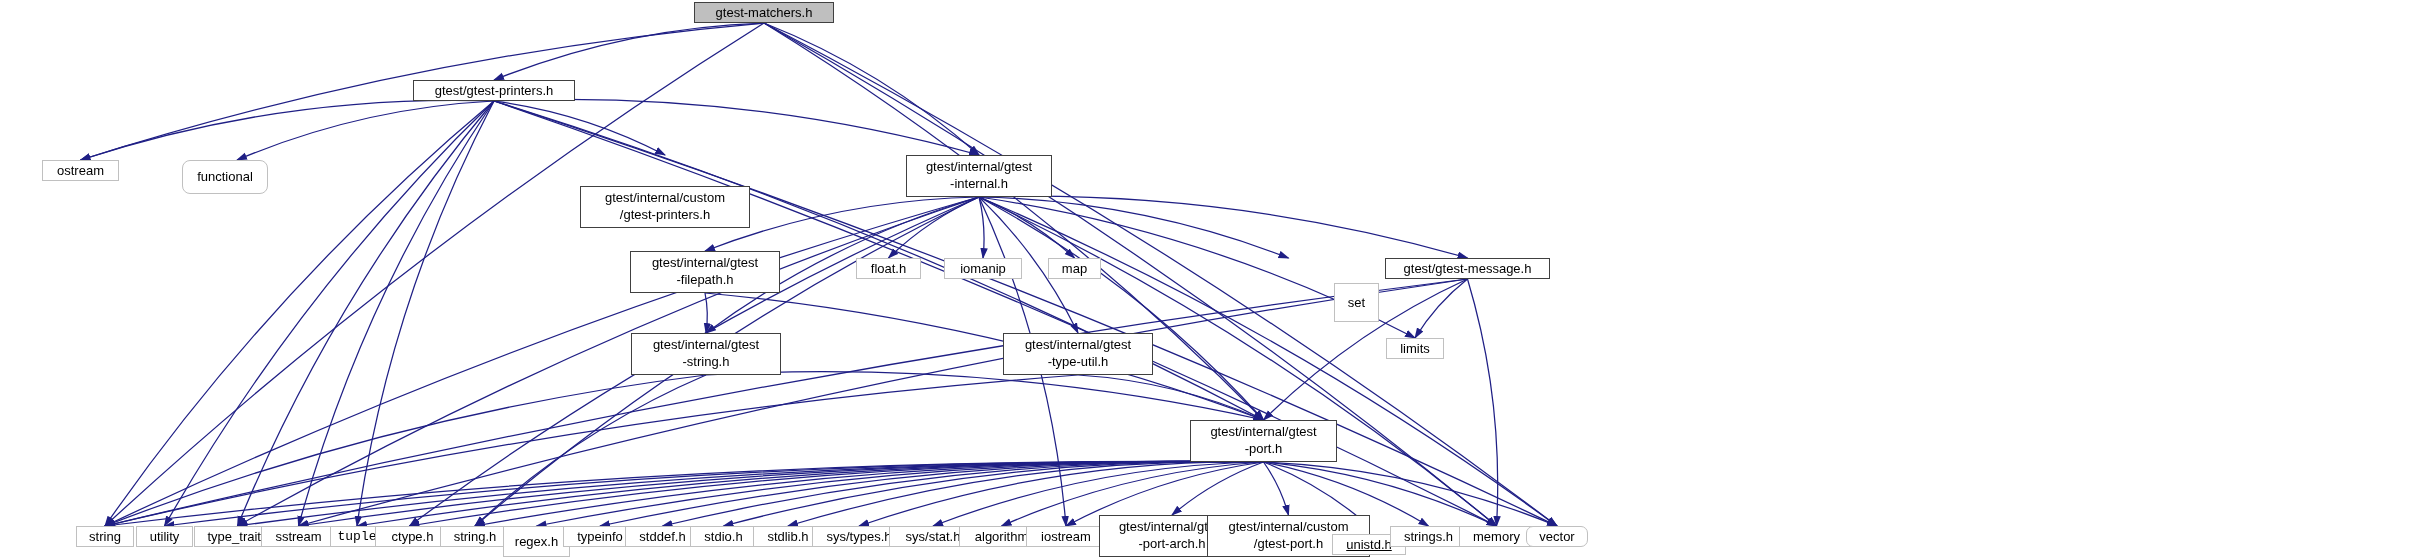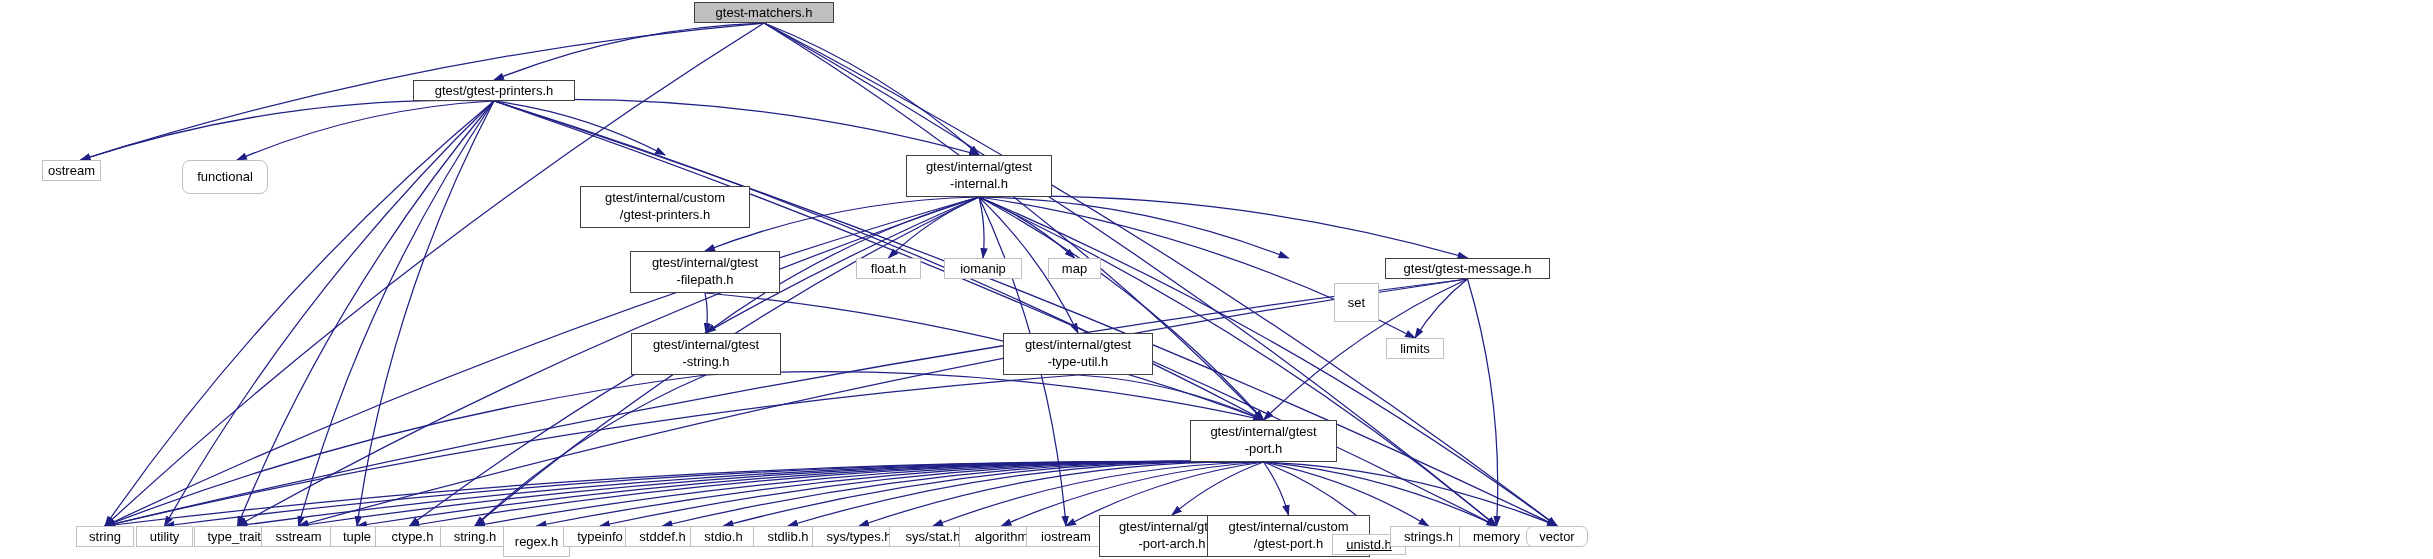--- a/index.html
+++ b/index.html
@@ -126,21 +126,21 @@
         <path d="M1263.5,462 Q1280.664,486.3 1288.5,515" fill="none" stroke="#1f1f85" stroke-width="1.25" marker-end="url(#arrow)"></path>
         <path d="M1263.5,462 Q1321.882,484.716 1369,526" fill="none" stroke="#1f1f85" stroke-width="1.25" marker-end="url(#arrow)"></path>
         <path d="M1263.5,462 Q1351.632,479.48 1428.5,526" fill="none" stroke="#1f1f85" stroke-width="1.25" marker-end="url(#arrow)"></path>
         <path d="M1263.5,462 Q1385.632,473.496 1496.5,526" fill="none" stroke="#1f1f85" stroke-width="1.25" marker-end="url(#arrow)"></path>
         <path d="M1263.5,462 Q1415.882,468.172 1557,526" fill="none" stroke="#1f1f85" stroke-width="1.25" marker-end="url(#arrow)"></path>
       </g>
   </svg>
   <div id="node-layer">
       <div class="node root" style="left: 694px; top: 2px; width: 140px; height: 21px;"><span>gtest-matchers.h</span></div>
       <div class="node hdr" style="left: 413px; top: 80px; width: 162px; height: 21px;"><span>gtest/gtest-printers.h</span></div>
-      <div class="node" style="left: 42px; top: 160px; width: 59px; height: 21px;"><span>ostream</span></div>
+      <div class="node" style="left: 42px; top: 160px; width: 77px; height: 21px;"><span>ostream</span></div>
       <div class="node" style="left: 182px; top: 160px; width: 86px; height: 34px; border-radius: 8px;"><span>functional</span></div>
       <div class="node hdr two-line" style="left: 580px; top: 155px; width: 170px; height: 42px; margin-top: 31px;"><span>gtest/internal/custom
 /gtest-printers.h</span></div>
       <div class="node hdr two-line" style="left: 906px; top: 155px; width: 146px; height: 42px;"><span>gtest/internal/gtest
 -internal.h</span></div>
       <div class="node hdr two-line" style="left: 630px; top: 251px; width: 150px; height: 42px;"><span>gtest/internal/gtest
 -filepath.h</span></div>
       <div class="node" style="left: 856px; top: 258px; width: 65px; height: 21px;"><span>float.h</span></div>
       <div class="node" style="left: 944px; top: 258px; width: 78px; height: 21px;"><span>iomanip</span></div>
       <div class="node" style="left: 1048px; top: 258px; width: 53px; height: 21px;"><span>map</span></div>
@@ -150,21 +150,21 @@
 -string.h</span></div>
       <div class="node hdr two-line" style="left: 1003px; top: 333px; width: 150px; height: 42px;"><span>gtest/internal/gtest
 -type-util.h</span></div>
       <div class="node" style="left: 1386px; top: 338px; width: 58px; height: 21px;"><span>limits</span></div>
       <div class="node hdr two-line" style="left: 1190px; top: 420px; width: 147px; height: 42px;"><span>gtest/internal/gtest
 -port.h</span></div>
       <div class="node" style="left: 76px; top: 526px; width: 58px; height: 21px;"><span>string</span></div>
       <div class="node" style="left: 136px; top: 526px; width: 57px; height: 21px;"><span>utility</span></div>
       <div class="node" style="left: 194px; top: 526px; width: 87px; height: 21px;"><span>type_traits</span></div>
       <div class="node" style="left: 261px; top: 526px; width: 75px; height: 21px;"><span>sstream</span></div>
-      <div class="node" style="left: 330px; top: 526px; width: 54px; height: 21px;"><span>tuple</span></div>
+      <div class="node" style="left: 330px; top: 526px; width: 54px; height: 21px; font-family: Liberation Mono, monospace;"><span>tuple</span></div>
       <div class="node" style="left: 375px; top: 526px; width: 69px; height: 21px; padding-left: 6px;"><span>ctype.h</span></div>
       <div class="node" style="left: 440px; top: 526px; width: 70px; height: 21px;"><span>string.h</span></div>
       <div class="node" style="left: 503px; top: 526px; width: 67px; height: 31px;"><span>regex.h</span></div>
       <div class="node" style="left: 563px; top: 526px; width: 74px; height: 21px;"><span>typeinfo</span></div>
       <div class="node" style="left: 625px; top: 526px; width: 75px; height: 21px;"><span>stddef.h</span></div>
       <div class="node" style="left: 690px; top: 526px; width: 67px; height: 21px;"><span>stdio.h</span></div>
       <div class="node" style="left: 753px; top: 526px; width: 70px; height: 21px;"><span>stdlib.h</span></div>
       <div class="node" style="left: 812px; top: 526px; width: 94px; height: 21px;"><span>sys/types.h</span></div>
       <div class="node" style="left: 889px; top: 526px; width: 88px; height: 21px;"><span>sys/stat.h</span></div>
       <div class="node" style="left: 959px; top: 526px; width: 85px; height: 21px;"><span>algorithm</span></div>

